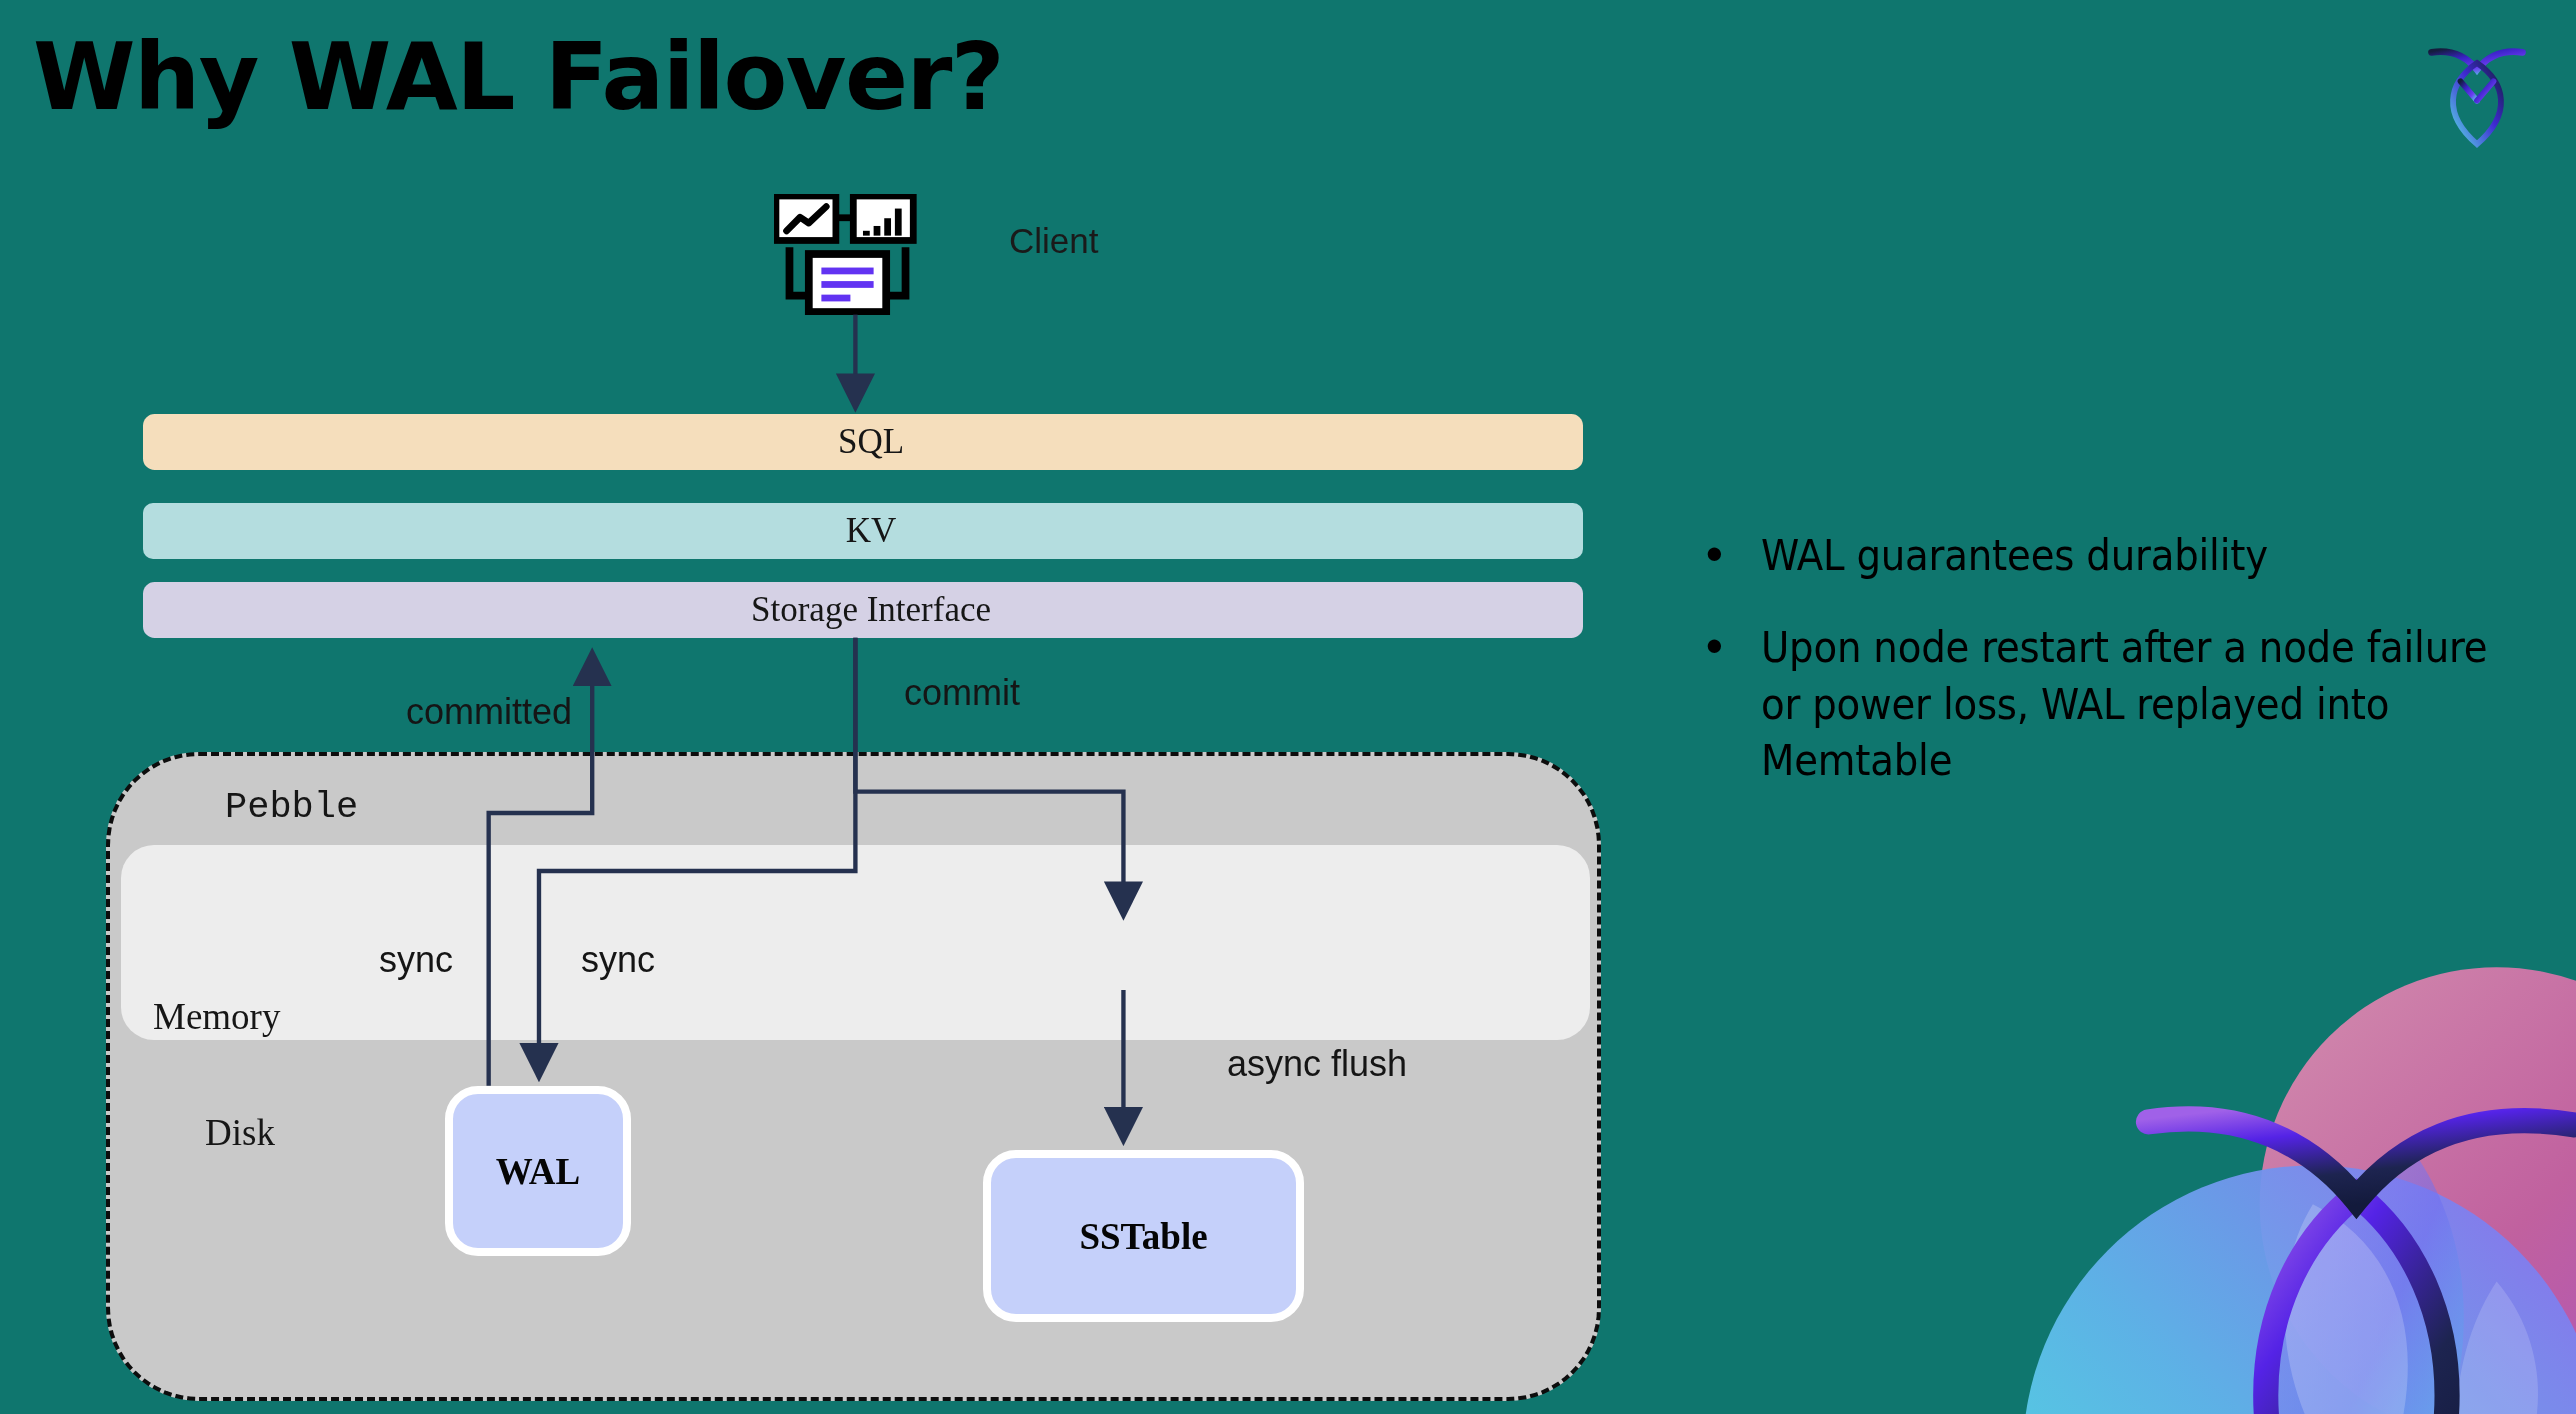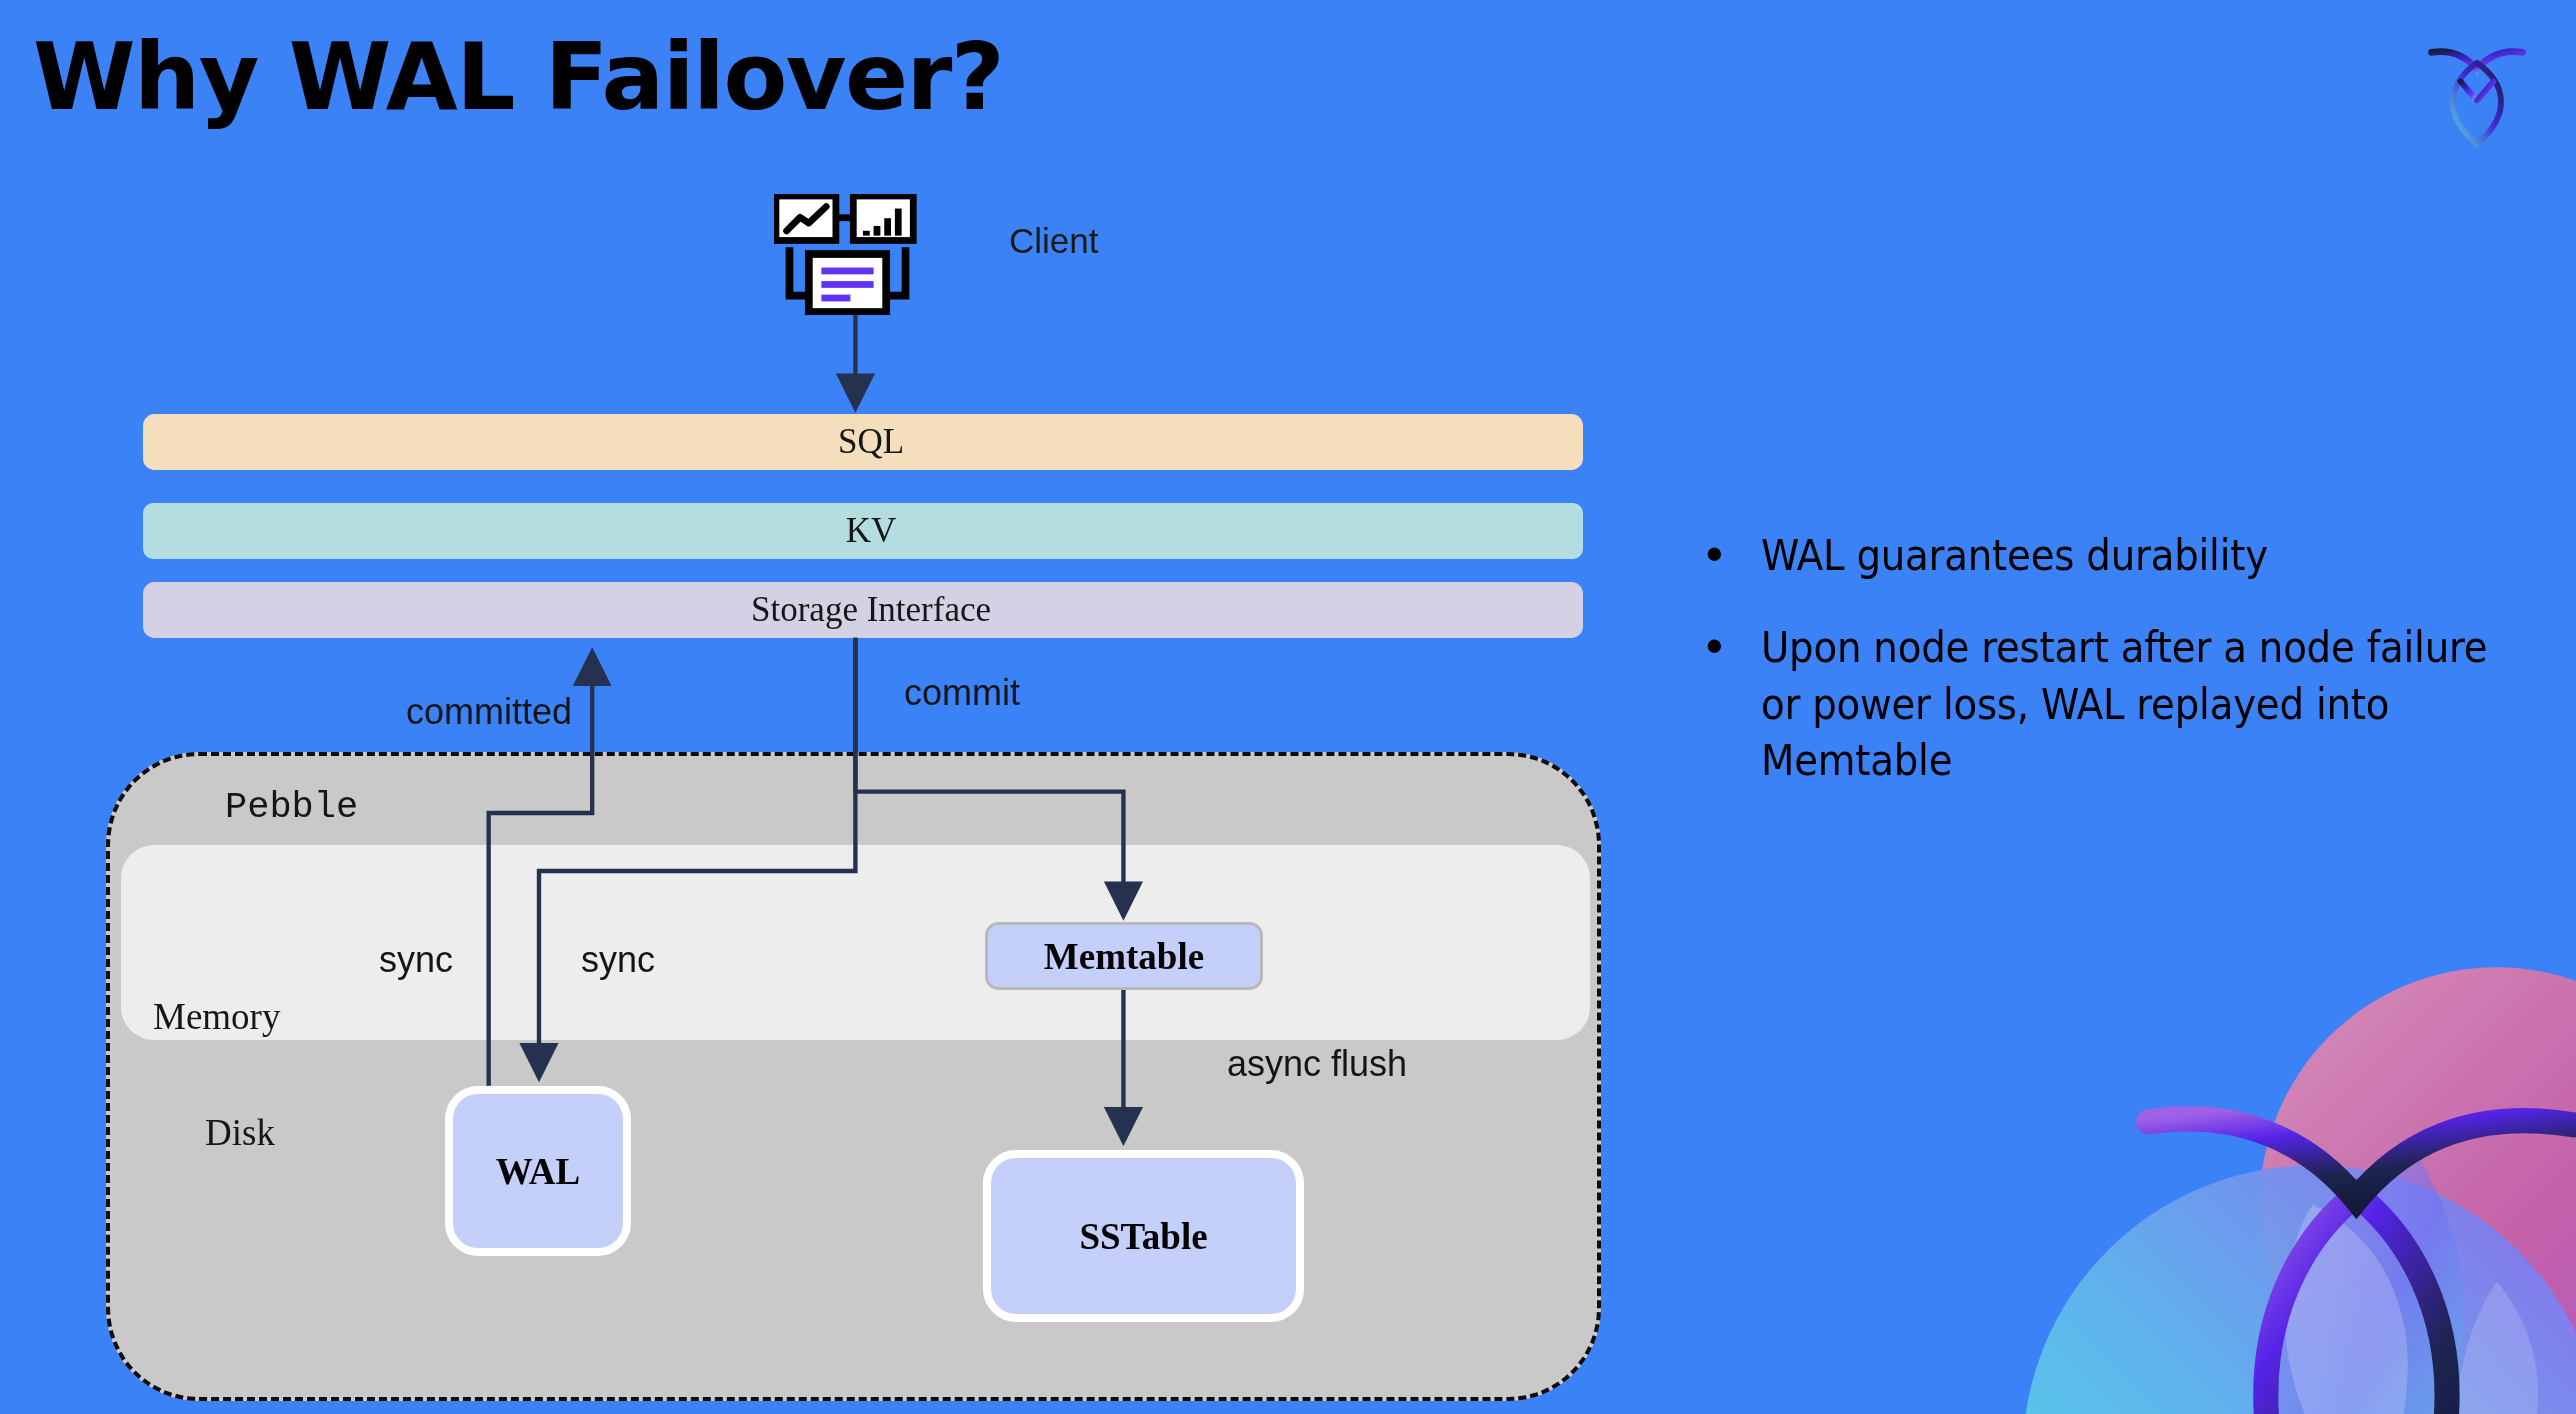--- a/index.html
+++ b/index.html
@@ -8,21 +8,21 @@
     padding: 0;
     background: #ffffff;
   }
   body {
     font-family: "Liberation Sans", sans-serif;
   }
   #slide {
     position: relative;
     width: 2576px;
     height: 1415px;
-    background: #3b82f6;
+    background: #0f766e;
     overflow: hidden;
   }
 
   
   #slide-title {
     position: absolute;
     left: 33px;
     top: 29px;
     font-family: "DejaVu Sans", sans-serif;
     font-size: 93px;
@@ -365,23 +365,20 @@
     <div class="layer-bar" id="bar-storage" style="background:#d5d1e5;">
       <span>Storage Interface</span>
     </div>
 
     <div id="pebble-box"></div>
     <div id="memory-box"></div>
     <div id="pebble-label">Pebble</div>
     <div id="memory-label">Memory</div>
     <div id="disk-label">Disk</div>
 
-    <div class="node-box" id="node-memtable">
-      <span>Memtable</span>
-    </div>
     <div class="node-box" id="node-wal">
       <span>WAL</span>
     </div>
     <div class="node-box" id="node-sstable">
       <span>SSTable</span>
     </div>
 
     <svg id="edge-layer" viewBox="0 0 1700 1462" xmlns="http://www.w3.org/2000/svg">
       <defs>
         <marker id="arrowhead" markerWidth="9" markerHeight="9" refX="7.6" refY="4.5" orient="auto" markerUnits="strokeWidth">

